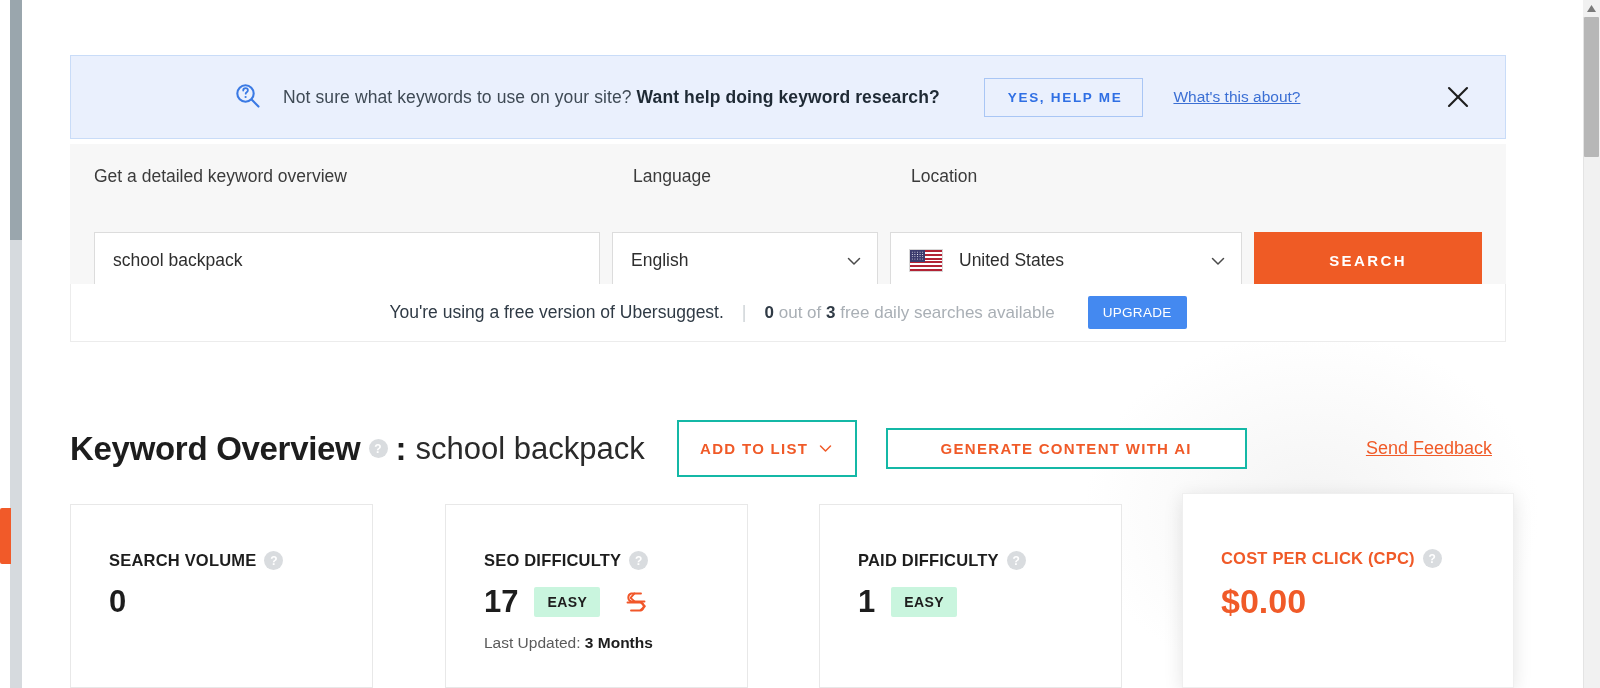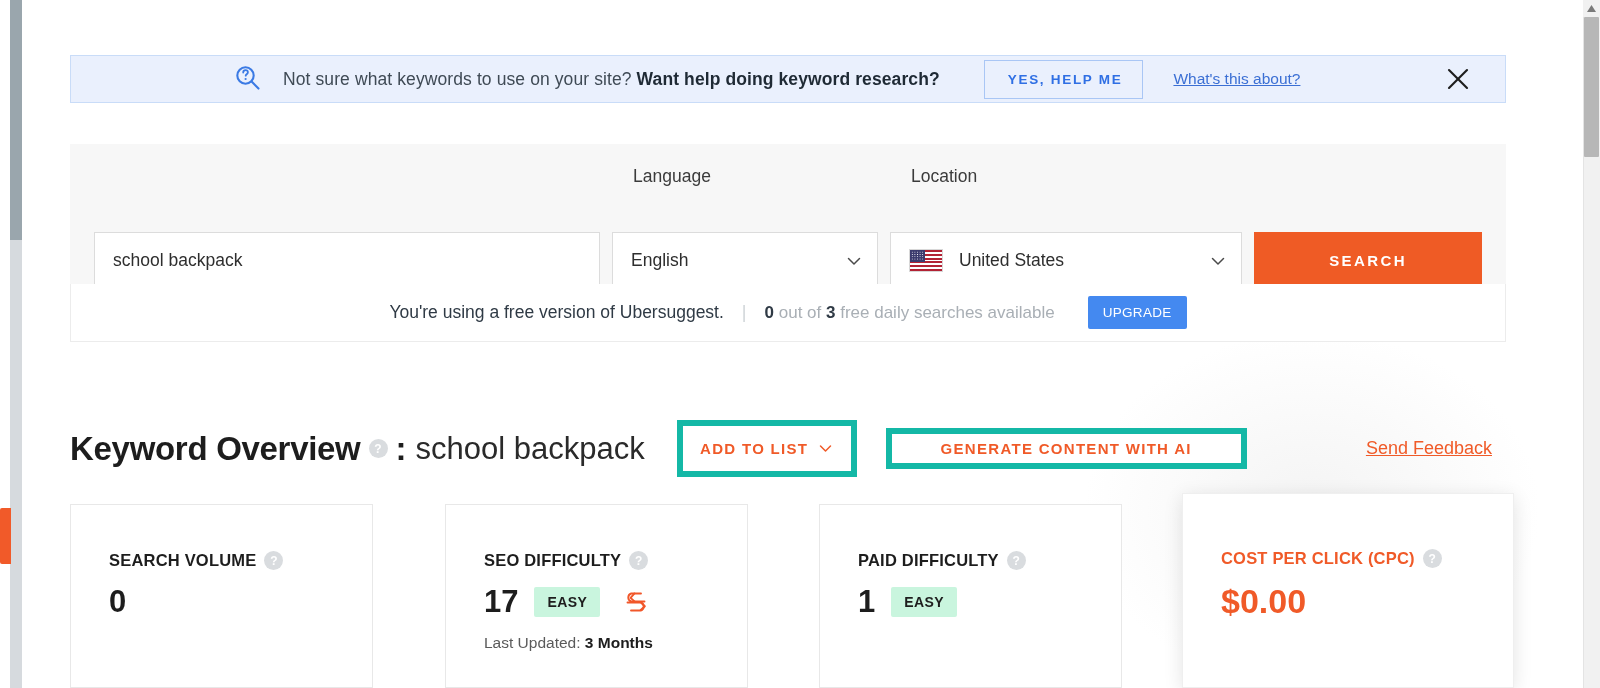--- a/index.html
+++ b/index.html
@@ -79,21 +79,21 @@
     position: absolute; left: 1060px; top: 330px;
     width: 460px; height: 360px;
     background: radial-gradient(ellipse at center, rgba(240,240,240,0.75) 0%, rgba(255,255,255,0) 70%);
     pointer-events: none;
   }
 
   
   .banner {
     position: absolute;
     left: 48px; top: 55px;
-    width: 1436px; height: 48px;
+    width: 1436px; height: 84px;
     background: #eaf0fd;
     border: 1px solid #c9dcf8;
     display: flex;
     align-items: center;
     padding: 0 22px 0 0;
   }
   .banner-icon {
     margin-left: 162px;
     width: 30px; height: 30px;
     display: flex; align-items: center; justify-content: center;
@@ -310,21 +310,21 @@
     font-size: 33px; font-weight: 700; color: #1d1d1d;
     margin-right: 9px;
   }
   .ov-keyword {
     font-size: 31px;
     color: #2a2a2a;
     font-weight: 400;
     white-space: nowrap;
   }
   .btn-outline {
-    border: 6px solid #14b8a6;
+    border: 2px solid #14b8a6;
     background: #ffffff;
     color: #f05a28;
     font-size: 15px;
     font-weight: 700;
     letter-spacing: 1.3px;
     cursor: pointer;
     display: flex;
     align-items: center;
     justify-content: center;
     font-family: "Liberation Sans", sans-serif;
@@ -452,20 +452,21 @@
       <span class="banner-close">
         <svg width="26" height="26" viewBox="0 0 26 26">
           <line x1="4" y1="4" x2="22" y2="22" stroke="#1d1d1d" stroke-width="2.1" stroke-linecap="round"></line>
           <line x1="22" y1="4" x2="4" y2="22" stroke="#1d1d1d" stroke-width="2.1" stroke-linecap="round"></line>
         </svg>
       </span>
     </div>
 
     <div class="search-panel">
       <div class="field-labels">
+        <span class="field-label lbl-keyword">Get a detailed keyword overview</span>
         <span class="field-label lbl-language">Language</span>
         <span class="field-label lbl-location">Location</span>
       </div>
 
       <div class="field-row">
 
         <input class="input-keyword" type="text" value="school backpack" style="">
 
         <div class="select-box select-language">
           <span class="select-value">English</span>

